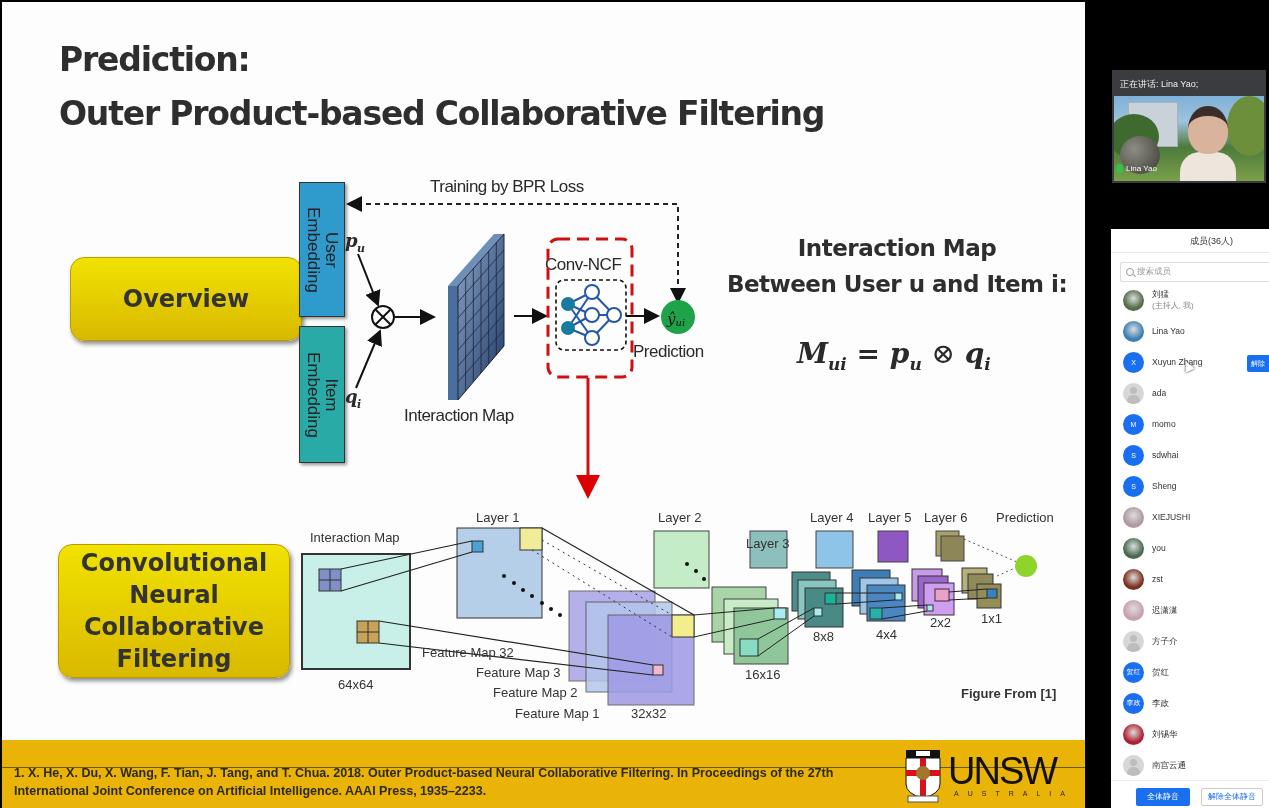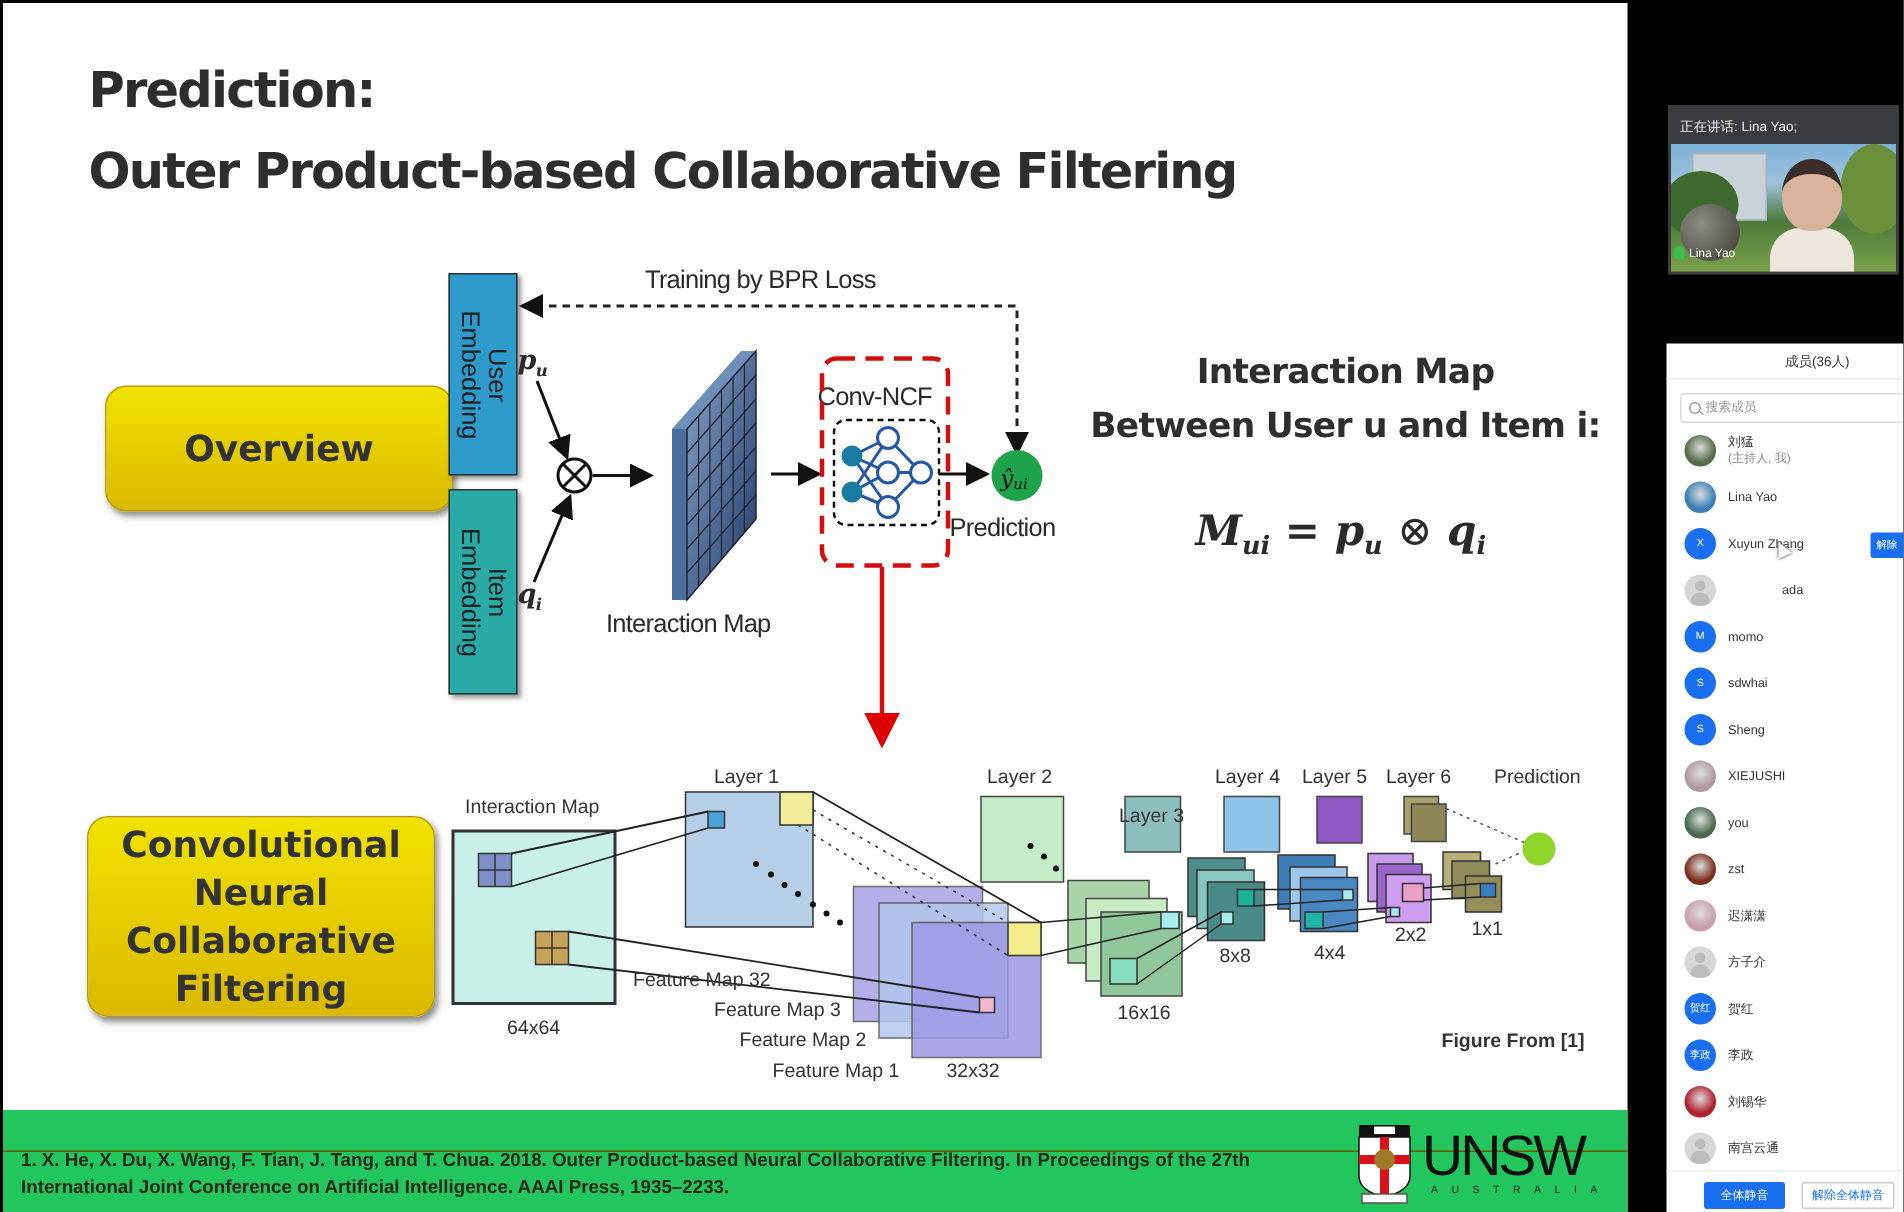--- a/index.html
+++ b/index.html
@@ -22,21 +22,21 @@
   #user-embed { left: 297px; top: 180px; height: 135px; background: #2e9bcc; }
   #item-embed { left: 297px; top: 324px; height: 137px; background: #2aaaa6; }
 
   .label { position: absolute; color: #2a2a2a; font-size: 17px; white-space: nowrap; letter-spacing: -0.5px; }
   .small-label { position: absolute; color: #333; font-size: 13px; white-space: nowrap; }
   .math { font-family: "DejaVu Serif", serif; font-style: italic; font-weight: bold; }
 
   #right-heading { position: absolute; left: 715px; top: 228px; width: 360px; text-align: center; font-family: "DejaVu Sans", sans-serif; font-weight: bold; color: #2e2e2e; font-size: 23px; line-height: 36px; letter-spacing: -0.5px; }
   #formula { position: absolute; left: 795px; top: 335px; font-size: 28px; color: #2a2a2a; }
 
-  #footer { position: absolute; left: 0; top: 738px; width: 1083px; height: 68px; background: #22c55e; }
+  #footer { position: absolute; left: 0; top: 738px; width: 1083px; height: 68px; background: #eab308; }
   #footer-line { position: absolute; left: 0; top: 27px; width: 1083px; height: 1px; background: #6b5a00; }
   #citation { position: absolute; left: 12px; top: 24px; font-size: 12.5px; font-weight: bold; color: #2d2a1a; line-height: 18px; }
   #unsw-logo { position: absolute; left: 902px; top: 8px; width: 160px; height: 58px; }
   #unsw-text { position: absolute; left: 44px; top: 2px; font-size: 38px; font-weight: normal; color: #111; letter-spacing: -2px; }
   #unsw-sub { position: absolute; left: 50px; top: 42px; font-size: 7px; letter-spacing: 9px; color: #222; }
 
   
   #video-panel { position: absolute; left: 1112px; top: 70px; width: 154px; height: 113px; background: #3b3c3f; }
   #speaking-label { position: absolute; left: 8px; top: 8px; font-size: 9px; color: #eee; }
   #video-feed { position: absolute; left: 2px; top: 26px; width: 150px; height: 85px; background: linear-gradient(180deg, #7fb1d8 0%, #9ec2dc 30%, #4d7a3c 60%, #7aa04a 100%); overflow: hidden; }
@@ -329,21 +329,21 @@
         <div class="member-name"><span>刘猛</span><span class="member-sub">(主持人, 我)</span></div>
       </div>
       <div class="member" style="top: 91px;">
         <div class="avatar " style="background: radial-gradient(circle at 50% 40%, rgb(221, 221, 221) 0%, rgb(58, 127, 181) 60%);"></div>
         <div class="member-name"><span>Lina Yao</span></div>
       </div>
       <div class="member" style="top: 122px;">
         <div class="avatar av-blue">X</div>
         <div class="member-name"><span>Xuyun Zhang</span></div>
       </div>
-      <div class="member" style="top: 153px; gap: 36px;">
+      <div class="member" style="top: 153px;">
         <div class="avatar av-gray"></div>
         <div class="member-name"><span>ada</span></div>
       </div>
       <div class="member" style="top: 184px;">
         <div class="avatar av-blue">M</div>
         <div class="member-name"><span>momo</span></div>
       </div>
       <div class="member" style="top: 215px;">
         <div class="avatar av-blue">S</div>
         <div class="member-name"><span>sdwhai</span></div>

